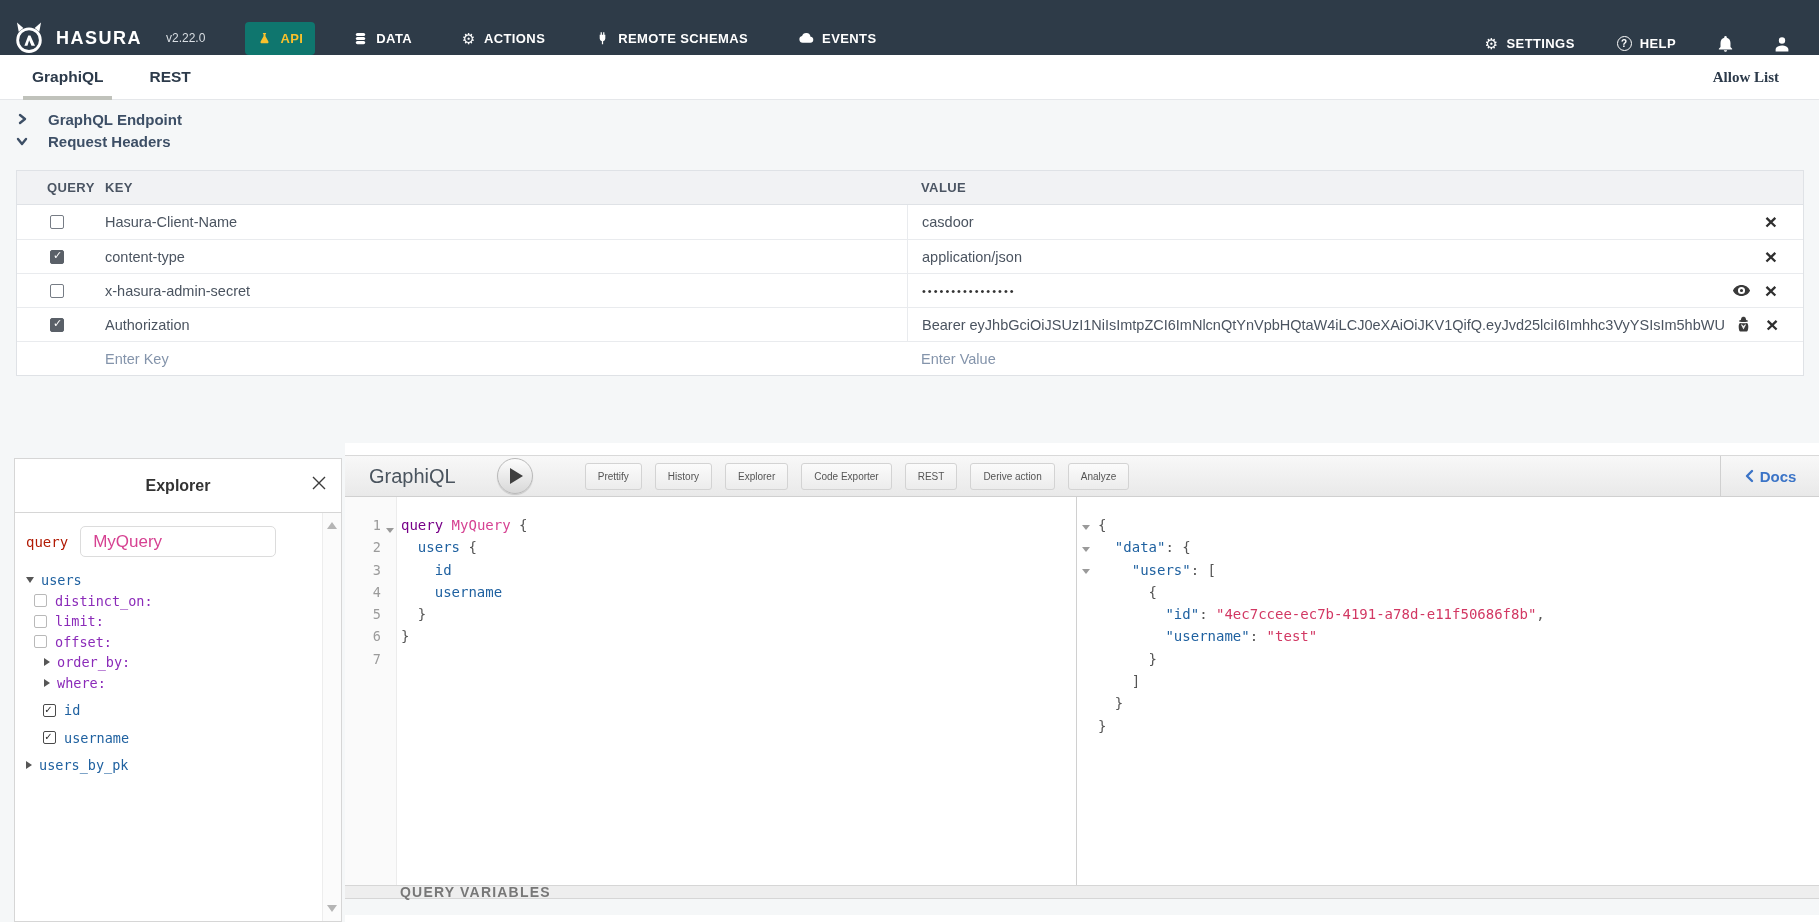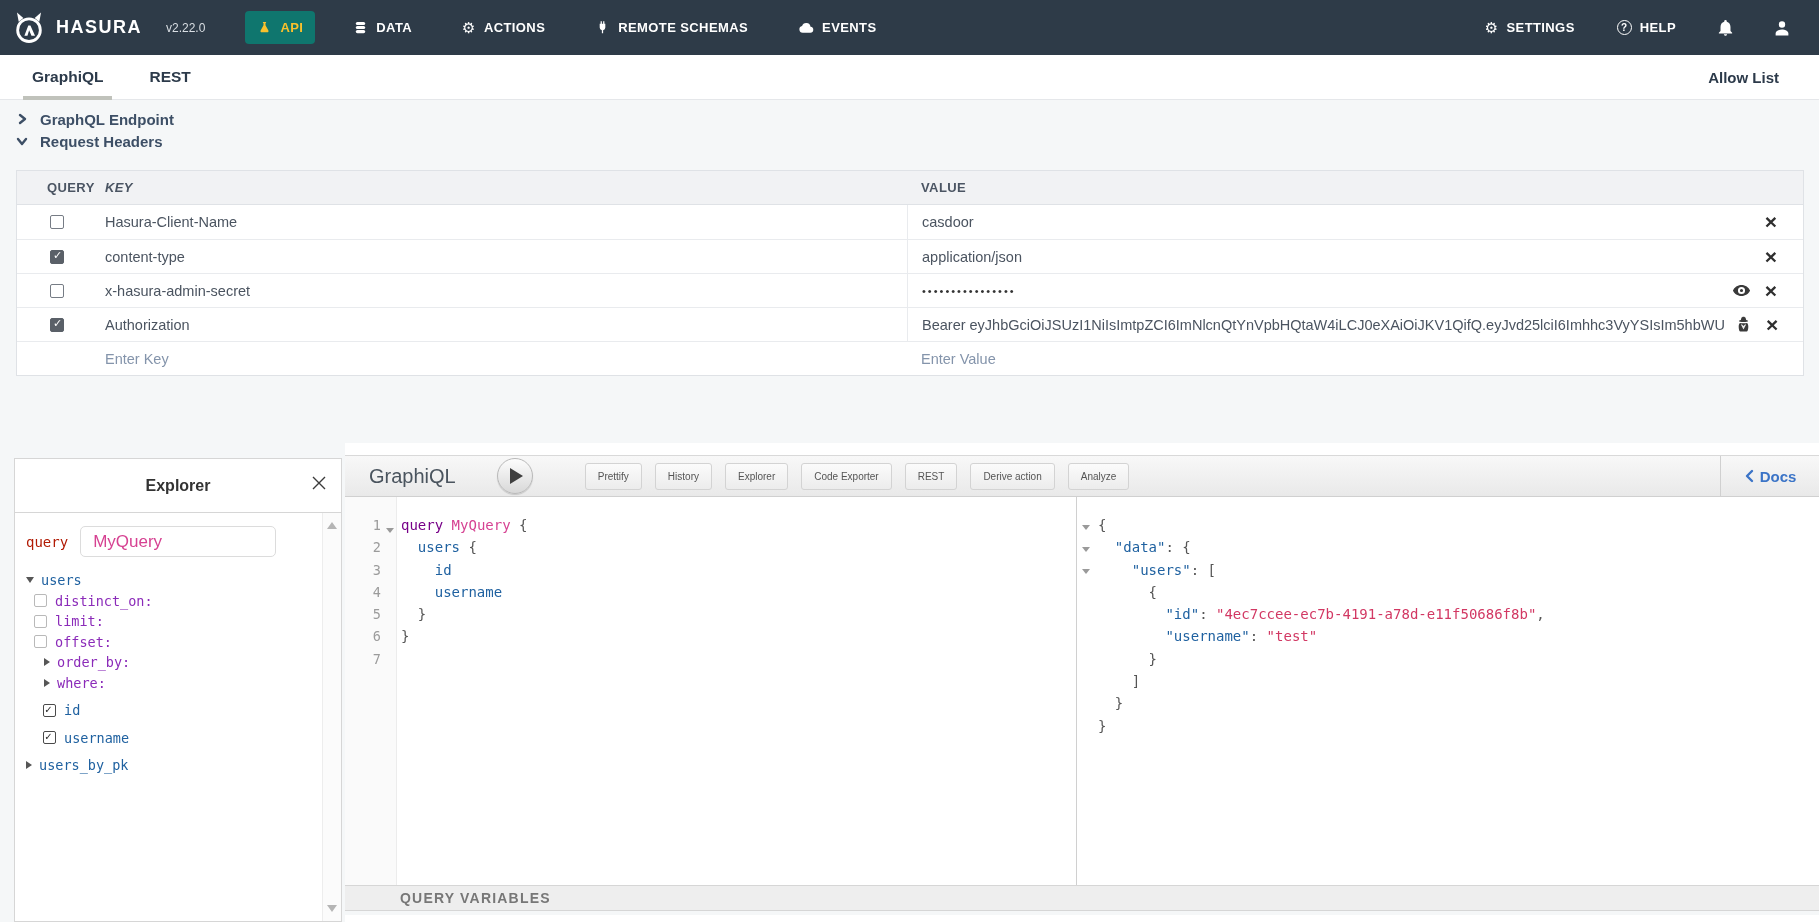--- a/index.html
+++ b/index.html
@@ -2,55 +2,55 @@
 <html><head>
 <meta charset="utf-8">
 <style>
   * { margin:0; padding:0; box-sizing:border-box; }
   html,body { width:1819px; height:922px; }
   body { position:relative; overflow:hidden; background:#f5f7f8;
          font-family:"Liberation Sans","DejaVu Sans",sans-serif; color:#2f3d4c; }
 
   
   .navbar { position:absolute; left:0; top:0; width:1819px; height:55px;
-            background:#2e3b48; display:flex; align-items:center; padding:0 20px 0 12px; }
+            background:#2e3b48; display:flex; align-items:flex-end; padding:0 20px 0 12px; }
   .brand { display:flex; align-items:center; gap:10px; }
   .brand-name { color:#fff; font-size:18px; font-weight:700; letter-spacing:1.5px; }
   .brand-ver { color:#d9dee3; font-size:12px; margin-left:14px; }
   .nav-items { display:flex; align-items:center; gap:26px; margin-left:40px; }
   .nav-item { display:flex; align-items:center; gap:8px; color:#fff; font-size:13px;
               font-weight:700; letter-spacing:.4px; padding:9px 12px; border-radius:4px; cursor:pointer; }
   .nav-item .glyph { font-size:15px; line-height:1; color:#fff; }
   .nav-item.active { background:#0f766e; color:#f9c12c; }
   .nav-right { margin-left:auto; display:flex; align-items:center; gap:38px; padding-right:8px; }
   .nav-right .nav-item { padding:4px 2px; }
   .qmark { width:15px; height:15px; border:1.7px solid #fff; border-radius:50%;
            display:inline-flex; align-items:center; justify-content:center;
            font-size:10px; font-weight:700; color:#fff; }
 
   
   .subtabs { position:absolute; left:0; top:55px; width:1819px; height:45px; background:#fff;
              border-bottom:1px solid #e5e7ea; display:flex; align-items:center; padding:0 40px 0 23px; }
   .tab { position:relative; height:45px; display:flex; align-items:center; padding:0 9px;
          margin-right:28px; font-size:15.5px; font-weight:700; color:#2c3a4a; cursor:pointer; }
   .tab.active::after { content:""; position:absolute; left:0; right:0; bottom:0; height:4px; background:#c0c2bb; }
-  .allow-list { margin-left:auto; font-size:15px; font-weight:700; color:#2c3a4a; cursor:pointer; }
+  .allow-list { margin-left:auto; font-size:15px; font-weight:700; color:#2c3a4a; cursor:pointer;font-family:Liberation Serif, serif; }
 
   
   .sections { position:absolute; left:16px; top:108px; }
-  .sec-row { display:flex; align-items:center; gap:12px; height:22px; cursor:pointer; }
+  .sec-row { display:flex; align-items:center; gap:20px; height:22px; cursor:pointer; }
   .sec-label { font-size:15px; font-weight:700; color:#3d4f66; }
 
   
   .hdr-table { position:absolute; left:16px; top:170px; width:1788px; background:#fff;
                border:1px solid #dfe2e6; }
   .h-head { display:grid; grid-template-columns:88px 802px 1fr; height:34px; background:#f1f2f4;
             border-bottom:1px solid #dfe2e6; align-items:center;
             font-size:13px; font-weight:700; letter-spacing:.4px; color:#4b5563; }
-  .h-head .hc1 { padding-left:30px; } .h-head .hc2 { padding-left:0;font-style:italic; } .h-head .hc3 { padding-left:14px; }
+  .h-head .hc1 { padding-left:30px; } .h-head .hc2 { padding-left:0; } .h-head .hc3 { padding-left:14px; }
   .h-row { display:grid; grid-template-columns:88px 802px 1fr; height:34px; align-items:center; background:#fff; }
   .h-row + .h-row { border-top:1px solid #e9ebee; }
   .c-en { display:flex; justify-content:flex-start; padding-left:33px; }
   .cb { width:14px; height:14px; border:1.5px solid #767c85; border-radius:2px; background:#fff;
         display:inline-block; position:relative; cursor:pointer; }
   .cb.checked { background:#5a6068; border-color:#5a6068; }
   .cb.checked::after { content:"\2713"; position:absolute; left:2px; top:-2px; color:#fff;
                        font-size:11px; font-weight:700; }
   .c-key { font-size:14.5px; color:#4b5460; }
   .c-val { border-left:1px solid #e9ebee; height:100%; display:flex; align-items:center;
@@ -98,21 +98,21 @@
   .tok-kw  { color:#770088; }
   .tok-def { color:#d64292; }
   .tok-prop{ color:#1f61a0; }
   .tok-punc{ color:#555; }
   .tok-key { color:#1f61a0; }
   .tok-str { color:#d23863; }
   .divider { position:absolute; left:1076px; top:497px; width:1px; height:388px; background:#d0d0d0; }
   .result-bg { position:absolute; left:1077px; top:497px; width:742px; height:388px; background:#fff; }
   .result-code { position:absolute; left:1098px; top:517px; }
 
-  .qvars { position:absolute; left:345px; top:885px; width:1474px; height:26px; background:#eee;
+  .qvars { position:absolute; left:345px; top:885px; width:1474px; height:14px; background:#eee;
            border-top:1px solid #d6d6d6; border-bottom:1px solid #d6d6d6;
            display:flex; align-items:center; padding-left:55px; }
   .qvars span { font-size:14px; font-weight:700; letter-spacing:1.2px; color:#777; }
   .qvars-below { position:absolute; left:345px; top:915px; width:1474px; height:7px; background:#fff; }
 
   
   .explorer { position:absolute; left:14px; top:458px; width:328px; height:464px; background:#fff;
               border:1px solid #d6d6d6; }
   .exp-head { position:relative; height:54px; border-bottom:1px solid #d6d6d6;
               display:flex; align-items:center; justify-content:center; }

